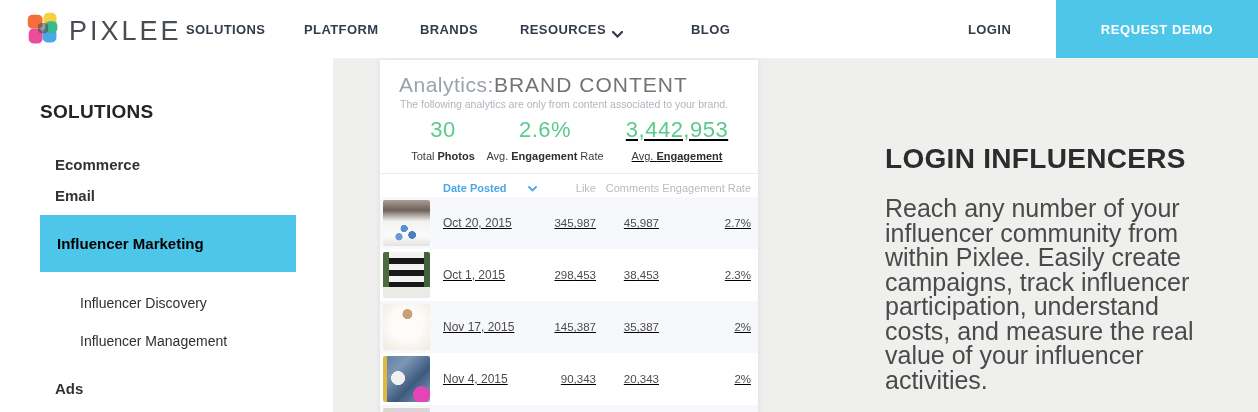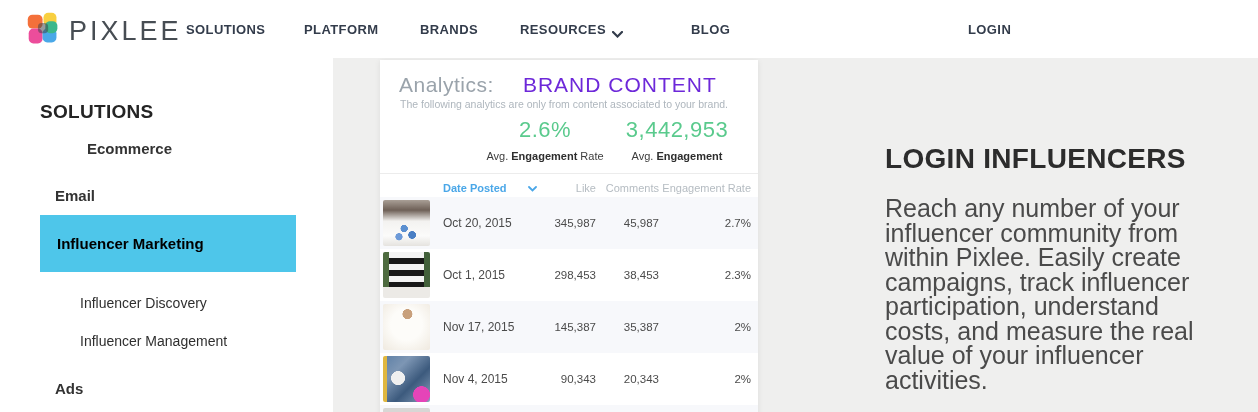--- a/index.html
+++ b/index.html
@@ -20,54 +20,54 @@
   .chev { width:11px; height:7px; display:inline-block; }
   .request-demo { position:absolute; right:0; top:0; width:202px; height:58px; background:#4ec6ea; color:#ffffff;
                   font-size:13px; font-weight:700; letter-spacing:0.6px; display:flex; align-items:center; justify-content:center; cursor:pointer; }
 
   
   .main-bg { position:absolute; left:333px; top:58px; width:925px; height:354px; background:#efefee; }
 
   
   .side-heading { position:absolute; left:40px; top:101px; font-size:19px; font-weight:800; letter-spacing:0.3px; color:#242424; }
   .side-item { position:absolute; font-size:15px; font-weight:700; color:#333333; cursor:pointer; }
-  .side-ecommerce { left:55px; top:140px;margin-left:32px; }
+  .side-ecommerce { left:55px; top:156px; }
   .side-email     { left:55px; top:187px; }
   .side-ads       { left:55px; top:380px; }
   .side-highlight { position:absolute; left:40px; top:215px; width:256px; height:57px; background:#4ec6ea;
                     display:flex; align-items:center; cursor:pointer; }
   .side-highlight span { color:#000000; font-size:15px; font-weight:700; margin-left:17px; }
   .side-subitem { position:absolute; left:80px; font-size:14px; font-weight:400; color:#2f2f2f; cursor:pointer; }
   .side-discovery  { top:295px; }
   .side-management { top:333px; }
 
   
   .card { position:absolute; left:380px; top:60px; width:378px; height:372px; background:#ffffff;
           box-shadow:0 1px 6px rgba(0,0,0,0.08); }
   .card-title { position:absolute; left:19px; top:13px; font-size:21px; letter-spacing:0.5px; }
   .card-title .t-gray { color:#9aa3ab; font-weight:400; }
-  .card-title .t-blue { color:#6d28d9; font-weight:400; letter-spacing:1px;margin-left:29px; }
+  .card-title .t-blue { color:#737373; font-weight:400; letter-spacing:1px; }
   .card-sub { position:absolute; left:20px; top:38px; font-size:10.5px; color:#aeb6bd; }
 
   .stat { position:absolute; text-align:center; }
   .stat-1 { left:13px;  top:57px; width:100px; }
   .stat-2 { left:95px;  top:57px; width:140px; }
-  .stat-3 { left:222px; top:57px; width:150px; }
+  .stat-3 { left:222px; top:57px; width:150px;text-decoration:underline; }
   .stat-value { font-size:22px; font-weight:400; color:#5aca8d; letter-spacing:0.5px; }
   .stat-label { margin-top:7px; font-size:11px; color:#3d3d3d; }
   .stat-label b { font-weight:700; color:#2e2e2e; }
 
   .card-divider { position:absolute; left:0; top:113px; width:378px; height:1px; background:#ececec; }
 
   .tbl-head { position:absolute; left:0; top:118px; width:378px; height:19px; display:grid;
               grid-template-columns:63px 105px 48px 63px 92px; align-items:center; font-size:11px; }
   .th-date { grid-column:2; color:#4aa7e8; font-weight:700; display:flex; align-items:center; gap:21px; cursor:pointer; }
   .th-gray { color:#b5bcc2; text-align:right; font-weight:400; }
 
-  .tbl-rows { position:absolute; left:0; top:137px; width:414px; }
+  .tbl-rows { position:absolute; left:0; top:137px; width:414px;text-decoration:underline; }
   .row { position:relative; width:378px; height:52px; display:grid;
          grid-template-columns:63px 105px 48px 63px 92px; align-items:center; font-size:11.5px; color:#4b4b4b; }
   .row.tint { background:#f7f8fb; }
   .cell-date { grid-column:2; font-size:12px; }
   .cell-num  { text-align:right; }
   .thumb { position:absolute; left:3px; top:3px; width:47px; height:46px; border-radius:2px; }
   .thumb-1 { background:
       radial-gradient(circle at 45% 62%, #5b8fd0 0 9%, rgba(0,0,0,0) 10%),
       radial-gradient(circle at 62% 76%, #4a7fc4 0 8%, rgba(0,0,0,0) 9%),
       radial-gradient(circle at 34% 80%, #6d9ad8 0 7%, rgba(0,0,0,0) 8%),
@@ -121,38 +121,43 @@
     <span class="nav-item nav-resources">
       <span>RESOURCES</span>
       <span class="chev">
         <svg width="11" height="7" viewBox="0 0 11 7">
             <polyline points="1,1 5.5,5.5 10,1" fill="none" stroke="#333c4b" stroke-width="2.2" stroke-linecap="round"></polyline>
           </svg>
       </span>
     </span>
     <span class="nav-item nav-blog">BLOG</span>
     <span class="nav-item nav-login">LOGIN</span>
+    <div class="request-demo">REQUEST DEMO</div>
   </div>
 
   <div class="side-heading">SOLUTIONS</div>
   <div class="side-item side-ecommerce">Ecommerce</div>
   <div class="side-item side-email">Email</div>
   <div class="side-highlight">
     <span>Influencer Marketing</span>
   </div>
   <div class="side-subitem side-discovery">Influencer Discovery</div>
   <div class="side-subitem side-management">Influencer Management</div>
   <div class="side-item side-ads">Ads</div>
 
   <div class="card">
     <div class="card-title">
       <span class="t-gray">Analytics:</span><span class="t-blue">BRAND CONTENT</span>
     </div>
     <div class="card-sub">The following analytics are only from content associated to your brand.</div>
 
+    <div class="stat stat-1">
+      <div class="stat-value">30</div>
+      <div class="stat-label"><span>Total </span><b>Photos</b><span></span></div>
+    </div>
     <div class="stat stat-2">
       <div class="stat-value">2.6%</div>
       <div class="stat-label"><span>Avg. </span><b>Engagement</b><span> Rate</span></div>
     </div>
     <div class="stat stat-3">
       <div class="stat-value">3,442,953</div>
       <div class="stat-label"><span>Avg. </span><b>Engagement</b><span></span></div>
     </div>
 
     <div class="card-divider"></div>

